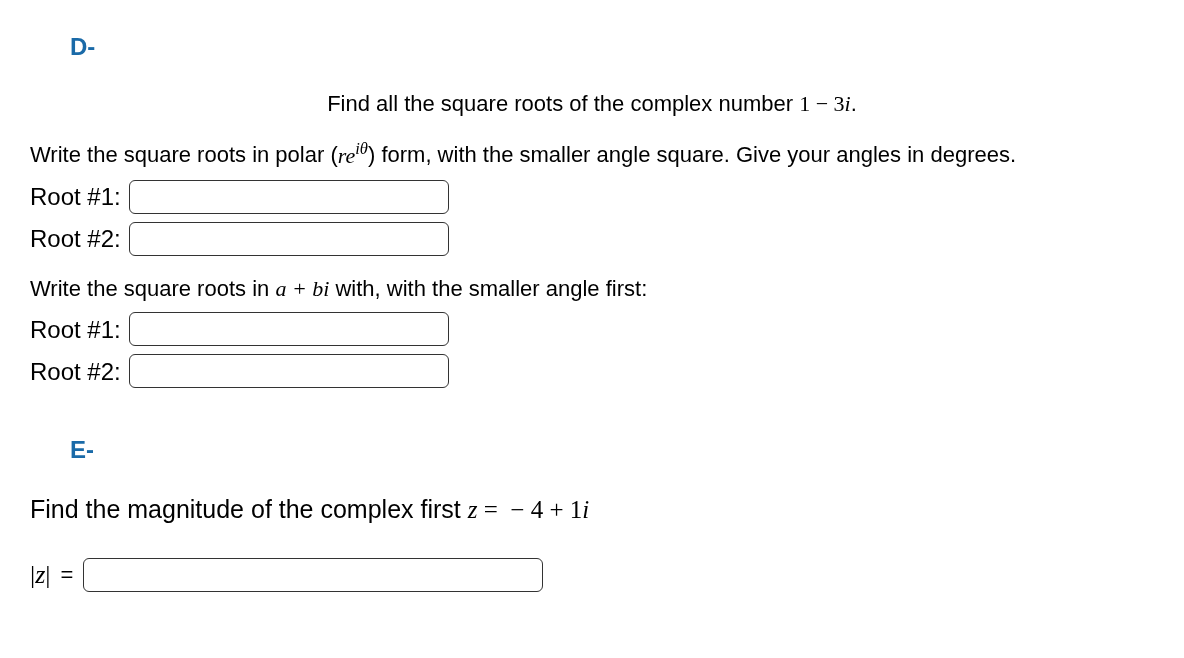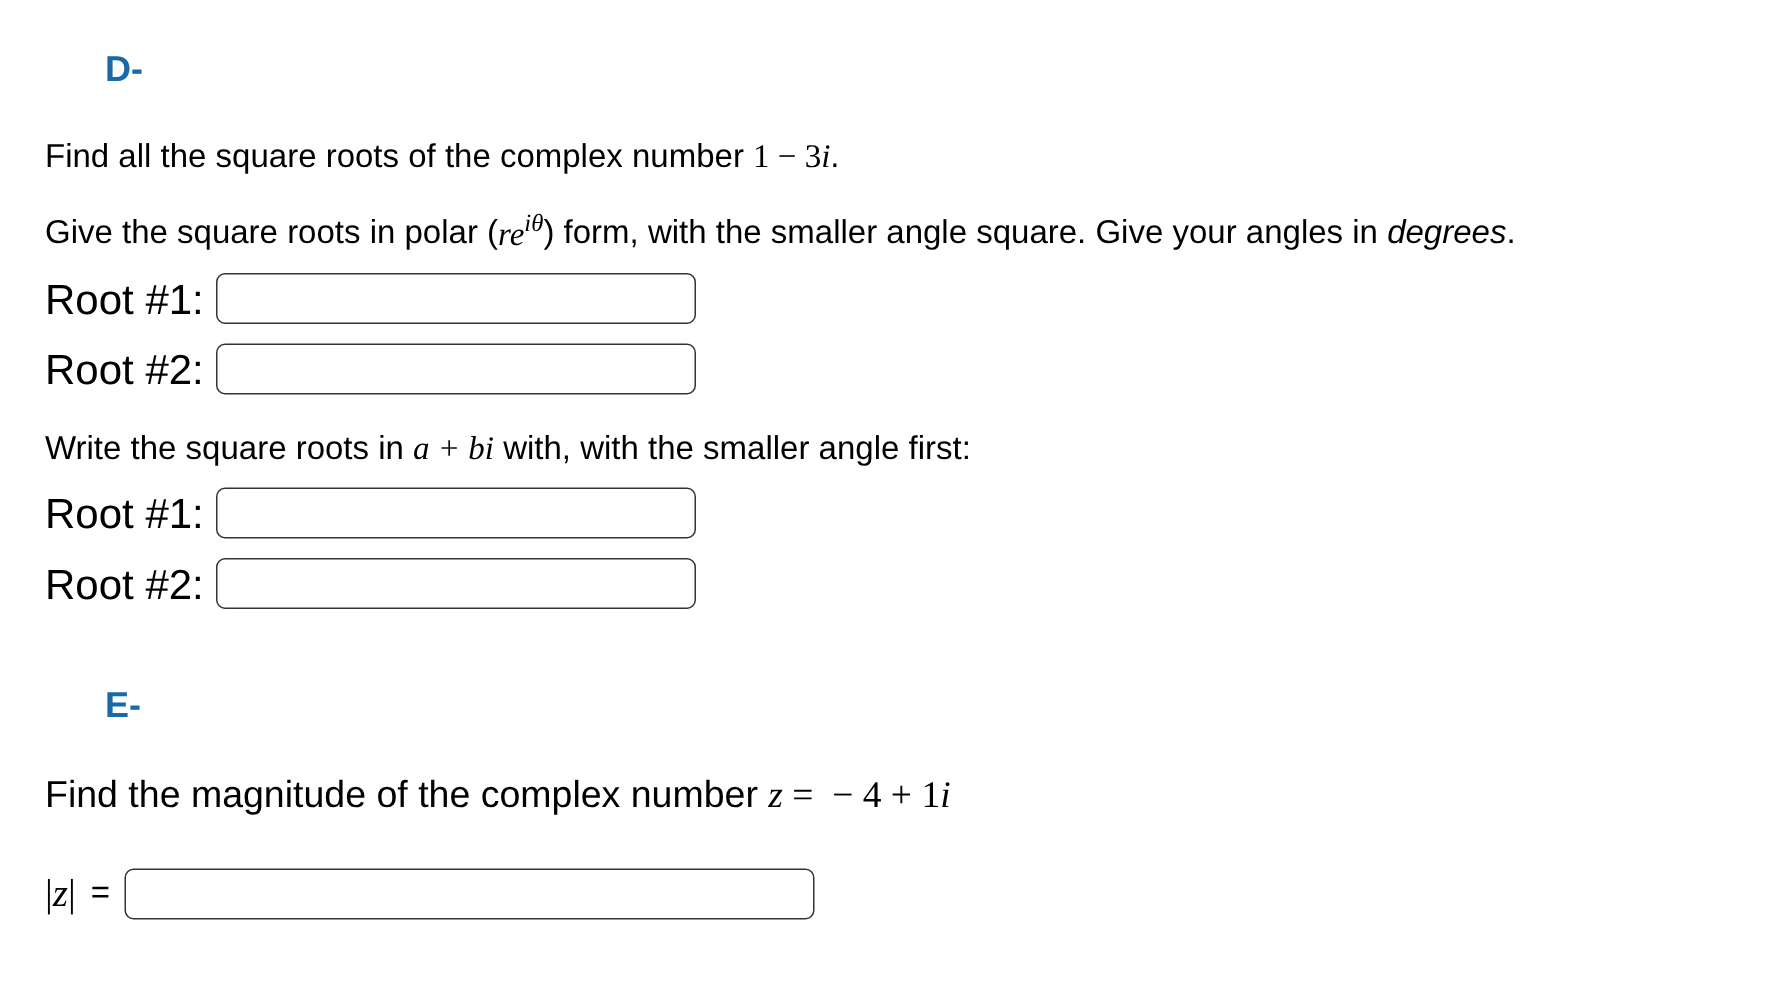--- a/index.html
+++ b/index.html
@@ -12,33 +12,34 @@
     }
     .section-label {
       color: #1a6aa8;
       font-weight: bold;
       font-size: 24px;
       margin: 10px 0 25px 40px;
     }
     .prompt {
       margin: 13px 0;
       font-size: 22px;
+      text-align: center;
     }
     .instruction {
       margin: 18px 0 8px 0;
       font-size: 22px;
     }
     .row {
       display: flex;
       align-items: center;
       margin: 8px 0;
       gap: 8px;
     }
     .label {
-      font-size: 28px;
+      font-size: 24px;
       min-width: 90px;
     }
     input.field {
       height: 34px;
       width: 320px;
       border: 1.5px solid #333;
       border-radius: 6px;
       font-size: 18px;
       padding: 2px 6px;
       box-sizing: border-box;
@@ -54,21 +55,20 @@
       font-family: "Times New Roman", serif;
       font-style: italic;
     }
     .msup {
       font-size: 0.75em;
       vertical-align: super;
       font-family: "Times New Roman", serif;
       margin-top: 16px;
     }
     .italic {
-      font-style: italic;
     }
     .section-e {
       margin-top: 45px;
     }
     .e-prompt {
       font-size: 25px;
       margin: 18px 0 30px 0;
     }
     .mag-row {
       display: flex;
@@ -89,21 +89,21 @@
 </head>
 <body>
 
 <div class="section-label">D-</div>
 
 <div class="prompt">
   <span>Find all the square roots of the complex number </span><span class="math">1 − 3<span class="mi">i</span></span><span>.</span>
 </div>
 
 <div class="instruction">
-  <span>Give the square roots in polar (</span><span class="mi">re<span class="msup">iθ</span></span><span>) form, with the smaller angle square. Give your angles in </span><span class="italic">degrees</span><span>.</span>
+  <span>Write the square roots in polar (</span><span class="mi">re<span class="msup">iθ</span></span><span>) form, with the smaller angle square. Give your angles in </span><span class="italic">degrees</span><span>.</span>
 </div>
 
 <div class="row">
   <span class="label">Root #1:</span>
   <input class="field" type="text" style="">
 </div>
 
 <div class="row">
   <span class="label">Root #2:</span>
   <input class="field" type="text" style="">
@@ -120,21 +120,21 @@
 
 <div class="row">
   <span class="label">Root #2:</span>
   <input class="field" type="text" style="">
 </div>
 
 <div class="section-e">
   <div class="section-label">E-</div>
 
   <div class="e-prompt">
-    <span>Find the magnitude of the complex number </span><span class="math"><span class="mi">z</span> = &nbsp;− 4 + 1<span class="mi">i</span></span>
+    <span>Find the magnitude of the complex first </span><span class="math"><span class="mi">z</span> = &nbsp;− 4 + 1<span class="mi">i</span></span>
   </div>
 
   <div class="mag-row">
     <span class="modz">|<span class="mi">z</span>|</span>
     <span class="eq">=</span>
     <input class="field field-wide" type="text" style="">
   </div>
 </div>
 
 </body></html>

